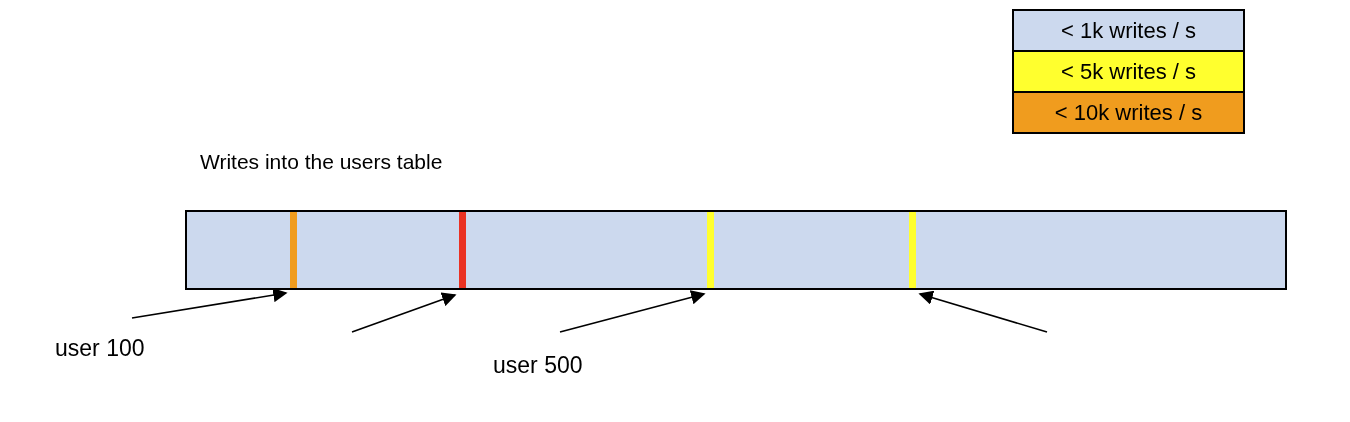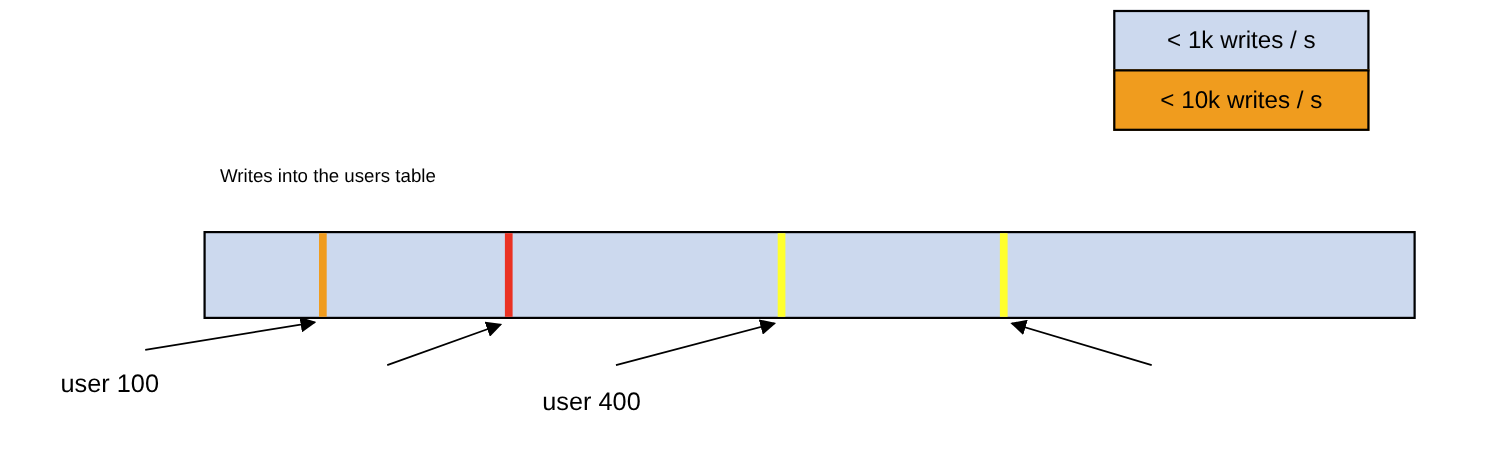--- a/index.html
+++ b/index.html
@@ -17,36 +17,36 @@
   }
   
   .legend {
     position: absolute;
     left: 1012px;
     top: 9px;
     width: 233px;
   }
   .legend-row {
     box-sizing: border-box;
-    height: 56px;
+    height: 43px;
     border: 2px solid #000000;
     margin-top: -2px;
     display: flex;
     align-items: center;
     justify-content: center;
     font-size: 22px;
     color: #000000;
   }
   .legend-row:first-child { margin-top: 0; }
   
   .title {
     position: absolute;
     left: 200px;
     top: 150px;
-    font-size: 17px;
+    font-size: 21px;
     color: #000000;
     white-space: nowrap;
   }
   
   .bar {
     position: absolute;
     left: 185px;
     top: 210px;
     width: 1102px;
     height: 80px;
@@ -86,20 +86,23 @@
 </style>
 </head>
 <body>
 
 <div class="canvas">
 
   <div class="legend">
     <div class="legend-row" style="background-color: rgb(204, 217, 238);">
       <span>&lt; 1k writes / s</span>
     </div>
+    <div class="legend-row" style="background-color: rgb(255, 255, 46);">
+      <span>&lt; 5k writes / s</span>
+    </div>
     <div class="legend-row" style="background-color: rgb(240, 156, 30); justify-content: center;">
       <span>&lt; 10k writes / s</span>
     </div>
   </div>
 
   <div class="title">Writes into the users table</div>
 
   <div class="bar" style="background-color: rgb(204, 217, 238);">
     <div class="marker m1" style="background-color: rgb(240, 156, 30);"></div>
     <div class="marker m2" style="background-color: rgb(234, 50, 35);"></div>
@@ -113,15 +116,15 @@
         <path d="M0,0 L9,4.5 L0,9 z" fill="#000000"></path>
       </marker>
     </defs>
     <line x1="132" y1="318" x2="286" y2="293" stroke="#000000" stroke-width="1.6" marker-end="url(#ah)"></line>
     <line x1="352" y1="332" x2="455" y2="295" stroke="#000000" stroke-width="1.6" marker-end="url(#ah)"></line>
     <line x1="560" y1="332" x2="704" y2="294" stroke="#000000" stroke-width="1.6" marker-end="url(#ah)"></line>
     <line x1="1047" y1="332" x2="920" y2="294" stroke="#000000" stroke-width="1.6" marker-end="url(#ah)"></line>
   </svg>
 
   <div class="callout c1">user 100</div>
-  <div class="callout c3">user 400</div>
+  <div class="callout c3">user 500</div>
 
 </div>
 
 </body></html>

